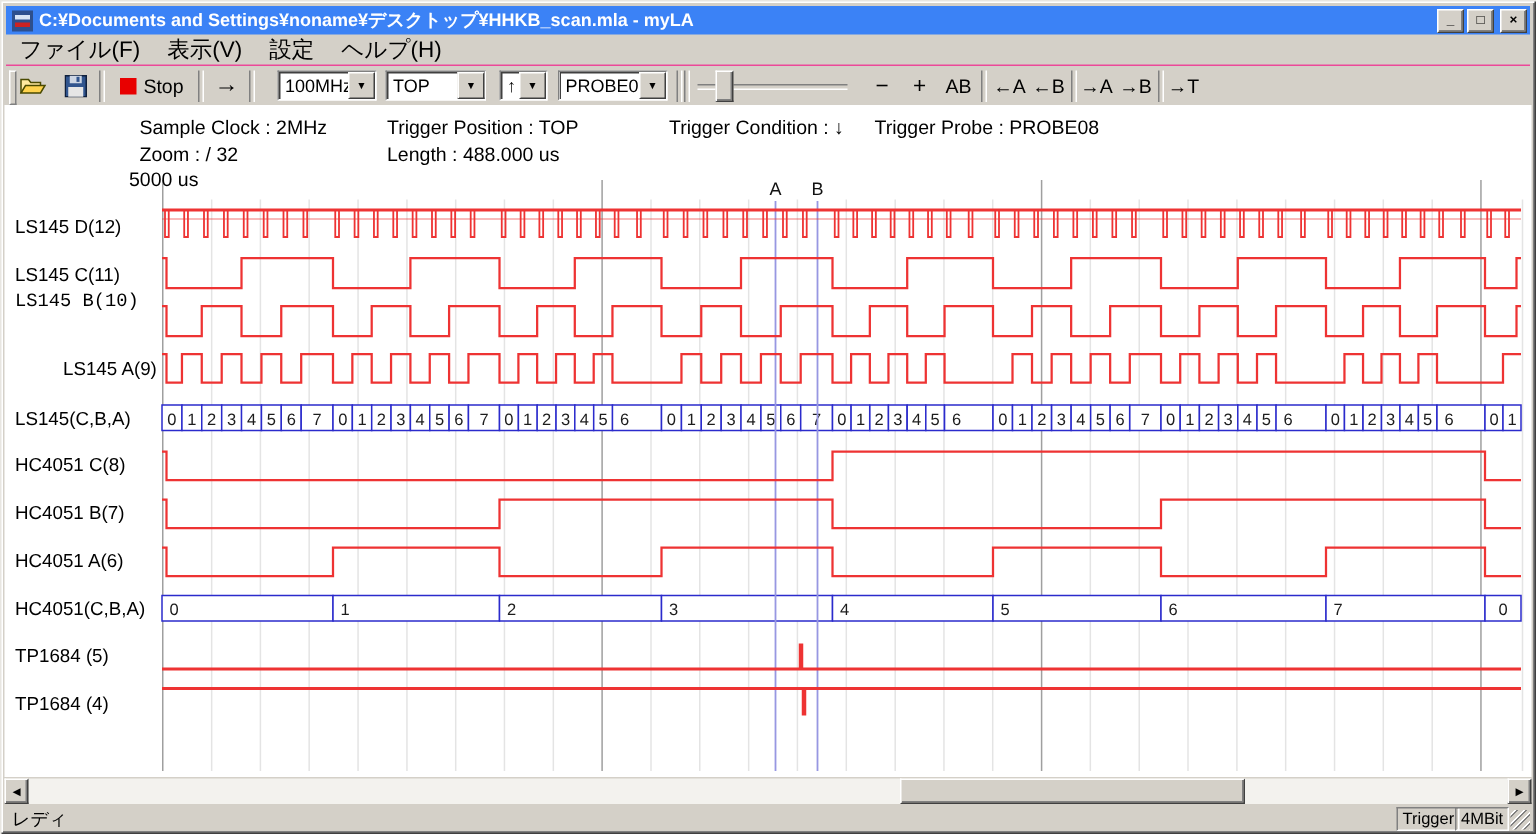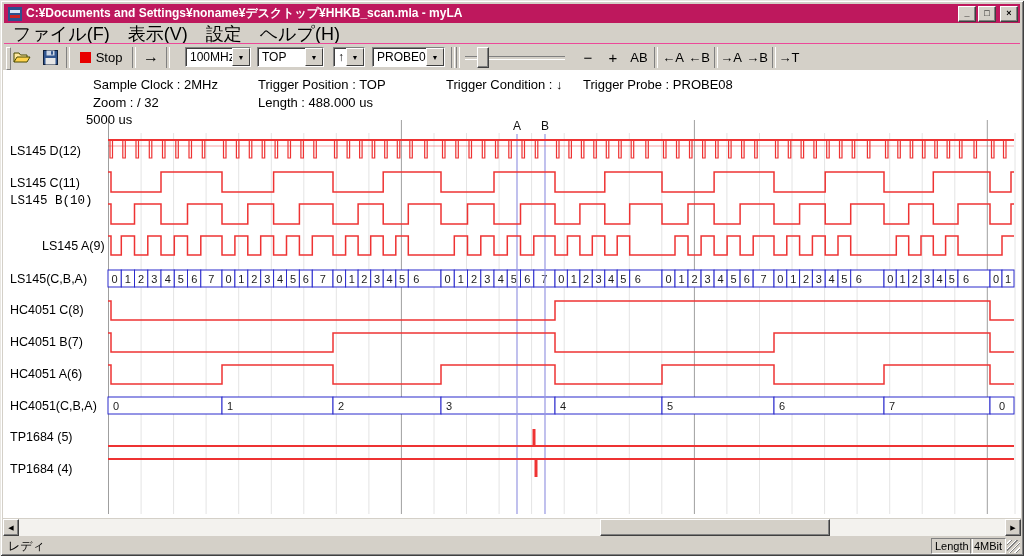--- a/index.html
+++ b/index.html
@@ -11,21 +11,21 @@
   #titlebar{left:4px;top:4px;width:1016px;height:19px;display:flex;align-items:center;padding:0 2px;box-sizing:border-box;}
   #app-icon{width:14px;height:14px;margin:0 4px 0 2px;background:#2d4f8e;position:relative;flex:0 0 auto;}
   #app-icon i{position:absolute;left:2px;top:3px;width:10px;height:3px;background:#d9e4f5;}
   #app-icon b{position:absolute;left:2px;top:8px;width:10px;height:3px;background:#cc2222;}
   #title-text{color:#fff;font-size:12px;font-weight:bold;white-space:nowrap;overflow:hidden;flex:1;}
   .tbtn{width:16px;height:14px;background:#d4d0c8;border:1px solid;border-color:#fff #404040 #404040 #fff;
     box-shadow:inset -1px -1px 0 #808080;display:flex;align-items:center;justify-content:center;
     font-size:9px;font-weight:bold;color:#000;margin-left:2px;line-height:1;}
   #close-btn{margin-left:4px;}
   
-  #menubar{left:4px;top:24px;width:1016px;height:19px;display:flex;align-items:center;font-size:18px;color:#000;}
+  #menubar{left:4px;top:24px;width:1016px;height:19px;display:flex;align-items:center;font-size:15px;color:#000;}
   .menu-item{padding:1px 9px;white-space:nowrap;}
   
   #toolbar{left:4px;top:43px;width:1016px;height:27px;border-top:1px solid #ec4899;}
   .sep{position:absolute;top:3px;width:2px;height:21px;border-left:1px solid #808080;border-right:1px solid #fff;}
   .grip{position:absolute;top:3px;width:3px;height:21px;border:1px solid;border-color:#fff #808080 #808080 #fff;}
   .tool-btn{position:absolute;top:2px;height:22px;display:flex;align-items:center;justify-content:center;
     font-size:13px;color:#000;background:transparent;white-space:nowrap;}
   .combo{position:absolute;top:3px;height:20px;background:#fff;border:1px solid;border-color:#808080 #fff #fff #808080;
     box-shadow:inset 1px 1px 0 #404040;display:flex;align-items:stretch;box-sizing:border-box;}
   .combo .val{flex:1;font-size:12px;padding:2px 0 0 4px;color:#000;white-space:nowrap;overflow:hidden;}
@@ -51,21 +51,21 @@
   .sbox{position:absolute;top:0;height:14px;line-height:14px;font-size:11px;padding:0 3px;
     border:1px solid;border-color:#808080 #fff #fff #808080;white-space:nowrap;}
   #resize-grip{position:absolute;right:1px;top:2px;width:13px;height:13px;
     background:repeating-linear-gradient(135deg,transparent 0 2px,#fff 2px 3px,#808080 3px 4px);}
 </style>
 </head>
 <body>
 
 <div id="window" class="abs" style="left:0;top:0;">
 
-  <div id="titlebar" class="abs" style="background:#be185d;">
+  <div id="titlebar" class="abs" style="background:#3b82f6;">
     <span id="app-icon">
         <i></i>
         <b></b>
       </span>
     <span id="title-text">C:¥Documents and Settings¥noname¥デスクトップ¥HHKB_scan.mla - myLA</span>
     <span class="tbtn">_</span>
     <span class="tbtn">□</span>
     <span class="tbtn" id="close-btn">×</span>
   </div>
 
@@ -431,18 +431,18 @@
         <span>◀</span>
       </span>
     <span id="sthumb"></span>
     <span class="sbtn" style="left:1002px;">
         <span>▶</span>
       </span>
   </div>
 
   <div id="statusbar" class="abs">
     <span id="status-text">レディ</span>
-    <span class="sbox" style="left:928px;">Length</span>
+    <span class="sbox" style="left:928px;">Trigger</span>
     <span class="sbox" style="left:967px;">4MBit</span>
     <span id="resize-grip"></span>
   </div>
 
 </div>
 
 </body></html>

